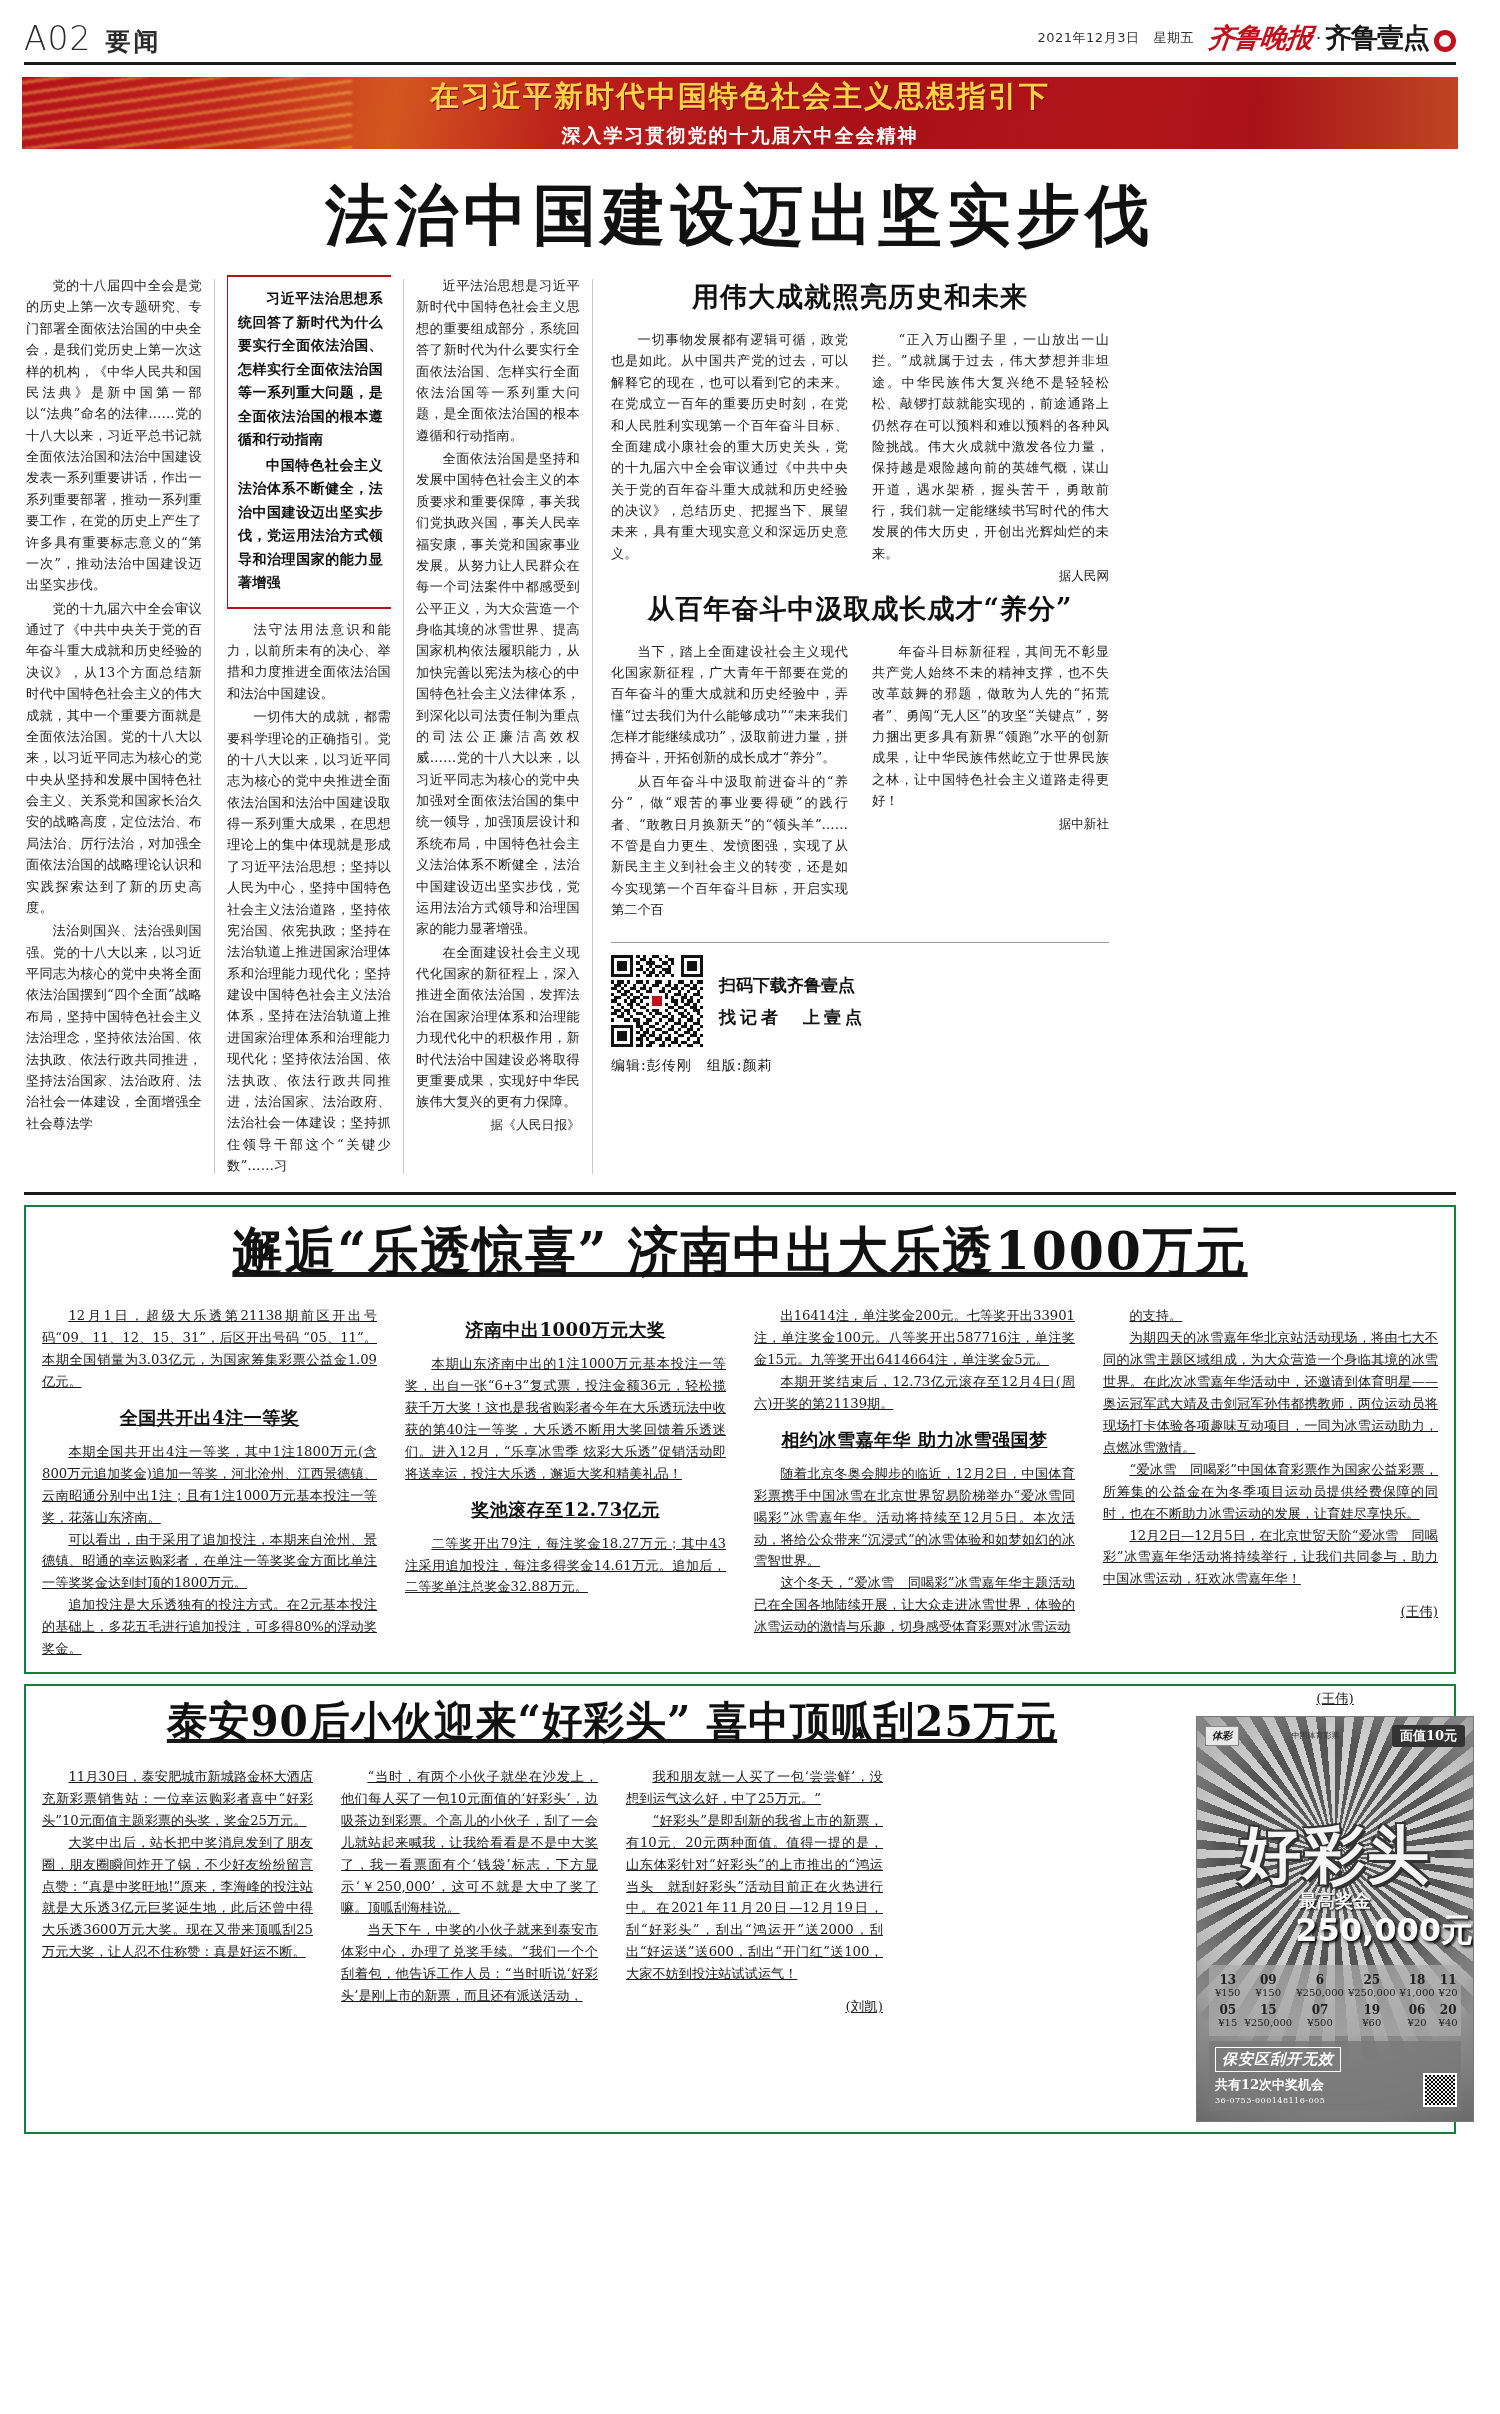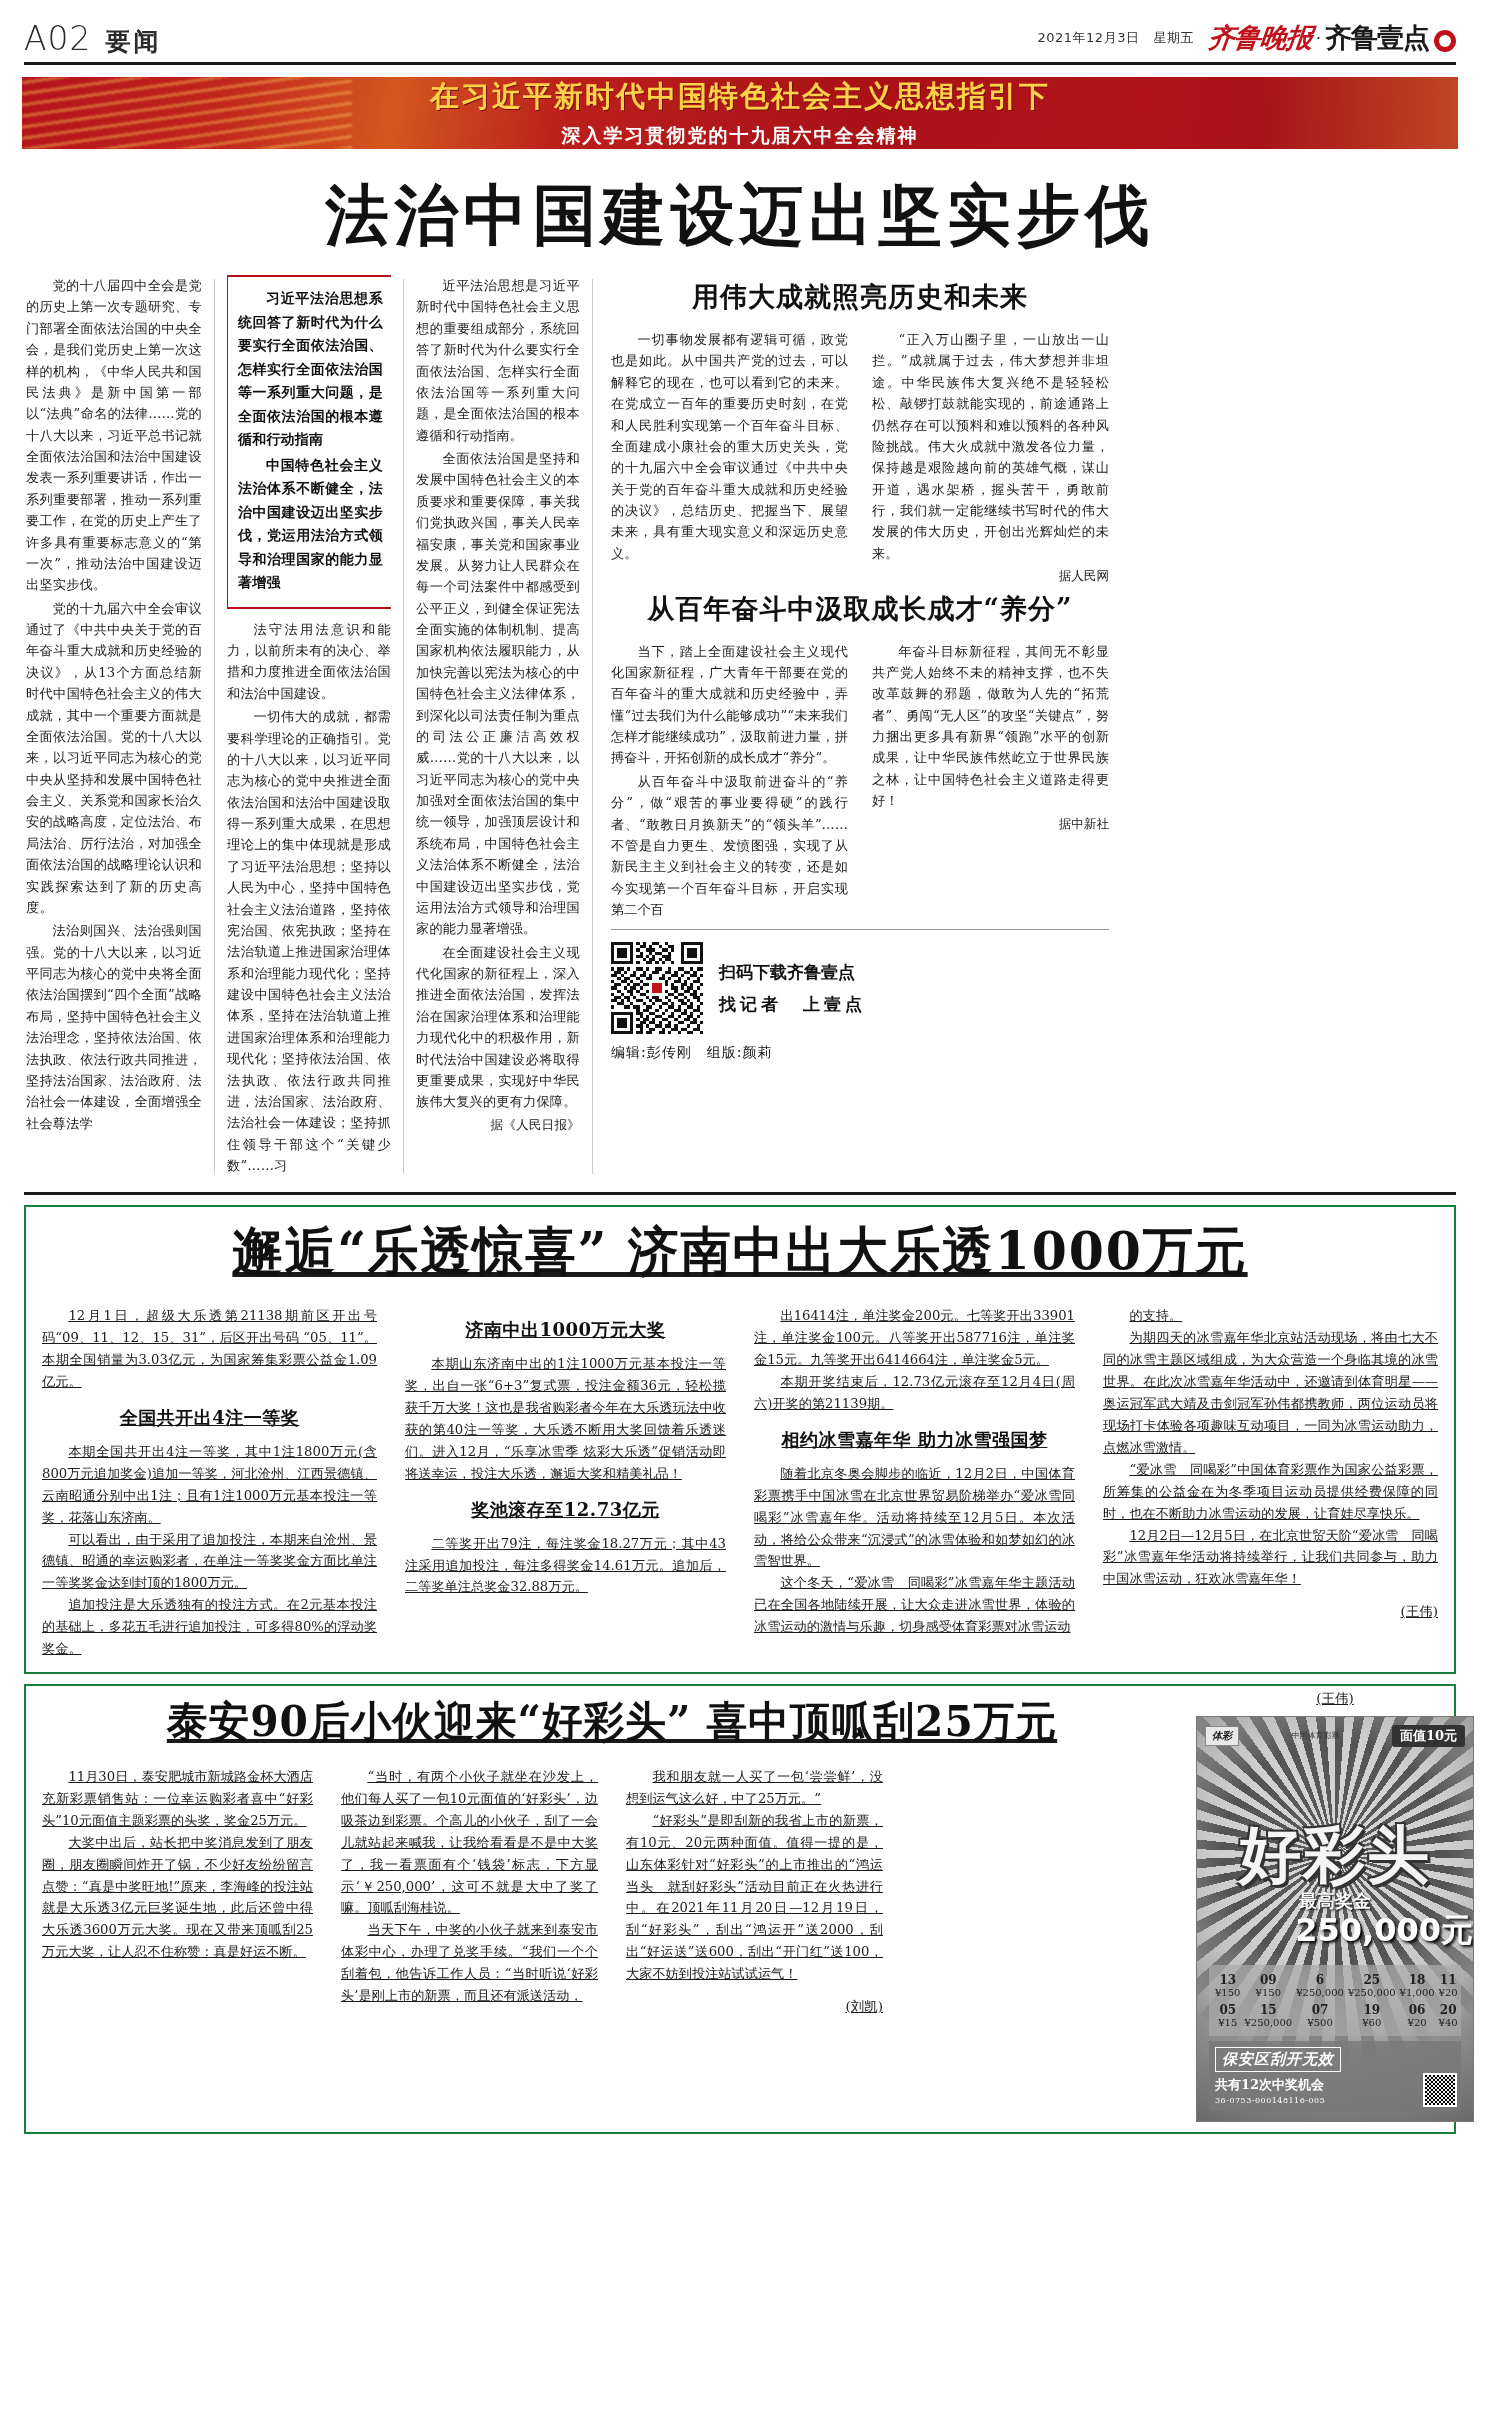--- a/index.html
+++ b/index.html
@@ -119,21 +119,21 @@
     font-family: "DejaVu Serif", "Liberation Serif", serif;
   }
   .two-col { display: flex; }
   .two-col .c { width: 50%; font-size: 13.2px; line-height: 1.62;
                 text-align: justify; color: #1c1c1c; }
   .two-col .c:first-child { padding-right: 12px; }
   .two-col .c:last-child  { padding-left: 12px; }
   .two-col p { text-indent: 2em; }
   .source { text-align: right; font-size: 12.6px; margin-top: 2px; }
 
-  .qr-row { display:flex; align-items:center; gap: 16px; margin-top: 7px;
+  .qr-row { display:flex; align-items:center; gap: 16px; margin-top: 20px;
             border-top: 1px solid #999; padding-top: 12px; }
   .qr { width: 92px; height: 92px; position: relative; background: #fff; }
   .qr-text { font-size: 17px; line-height: 1.9; font-weight: 700; color:#111; }
   .qr-text .l2 { font-weight: 700; letter-spacing: 4px; }
   .credits { font-size: 14px; margin-top: 10px; letter-spacing: 1px; }
 
   
   .sep-heavy { margin: 14px 6px 0 6px; border-top: 3px solid #1a1a1a; }
   .box { margin: 10px 6px 0 6px; border: 2px solid #15803d; padding: 4px 16px 12px 16px; text-decoration: underline; }
 
@@ -271,21 +271,21 @@
         <p>习近平法治思想系统回答了新时代为什么要实行全面依法治国、怎样实行全面依法治国等一系列重大问题，是全面依法治国的根本遵循和行动指南</p>
         <p>中国特色社会主义法治体系不断健全，法治中国建设迈出坚实步伐，党运用法治方式领导和治理国家的能力显著增强</p>
       </div>
       <p>法守法用法意识和能力，以前所未有的决心、举措和力度推进全面依法治国和法治中国建设。</p>
       <p>一切伟大的成就，都需要科学理论的正确指引。党的十八大以来，以习近平同志为核心的党中央推进全面依法治国和法治中国建设取得一系列重大成果，在思想理论上的集中体现就是形成了习近平法治思想；坚持以人民为中心，坚持中国特色社会主义法治道路，坚持依宪治国、依宪执政；坚持在法治轨道上推进国家治理体系和治理能力现代化；坚持建设中国特色社会主义法治体系，坚持在法治轨道上推进国家治理体系和治理能力现代化；坚持依法治国、依法执政、依法行政共同推进，法治国家、法治政府、法治社会一体建设；坚持抓住领导干部这个“关键少数”……习</p>
     </div>
     <div class="vline"></div>
 
     <div class="col c3">
       <p>近平法治思想是习近平新时代中国特色社会主义思想的重要组成部分，系统回答了新时代为什么要实行全面依法治国、怎样实行全面依法治国等一系列重大问题，是全面依法治国的根本遵循和行动指南。</p>
-      <p>全面依法治国是坚持和发展中国特色社会主义的本质要求和重要保障，事关我们党执政兴国，事关人民幸福安康，事关党和国家事业发展。从努力让人民群众在每一个司法案件中都感受到公平正义，到健全保证宪法全面实施的体制机制、提高国家机构依法履职能力，从加快完善以宪法为核心的中国特色社会主义法律体系，到深化以司法责任制为重点的司法公正廉洁高效权威……党的十八大以来，以习近平同志为核心的党中央加强对全面依法治国的集中统一领导，加强顶层设计和系统布局，中国特色社会主义法治体系不断健全，法治中国建设迈出坚实步伐，党运用法治方式领导和治理国家的能力显著增强。</p>
+      <p>全面依法治国是坚持和发展中国特色社会主义的本质要求和重要保障，事关我们党执政兴国，事关人民幸福安康，事关党和国家事业发展。从努力让人民群众在每一个司法案件中都感受到公平正义，为大众营造一个身临其境的冰雪世界、提高国家机构依法履职能力，从加快完善以宪法为核心的中国特色社会主义法律体系，到深化以司法责任制为重点的司法公正廉洁高效权威……党的十八大以来，以习近平同志为核心的党中央加强对全面依法治国的集中统一领导，加强顶层设计和系统布局，中国特色社会主义法治体系不断健全，法治中国建设迈出坚实步伐，党运用法治方式领导和治理国家的能力显著增强。</p>
       <p>在全面建设社会主义现代化国家的新征程上，深入推进全面依法治国，发挥法治在国家治理体系和治理能力现代化中的积极作用，新时代法治中国建设必将取得更重要成果，实现好中华民族伟大复兴的更有力保障。</p>
       <div class="source">据《人民日报》</div>
     </div>
     <div class="vline"></div>
 
     <div class="right-block">
 
       <div class="sub-head">用伟大成就照亮历史和未来</div>
       <div class="two-col">
         <div class="c">

